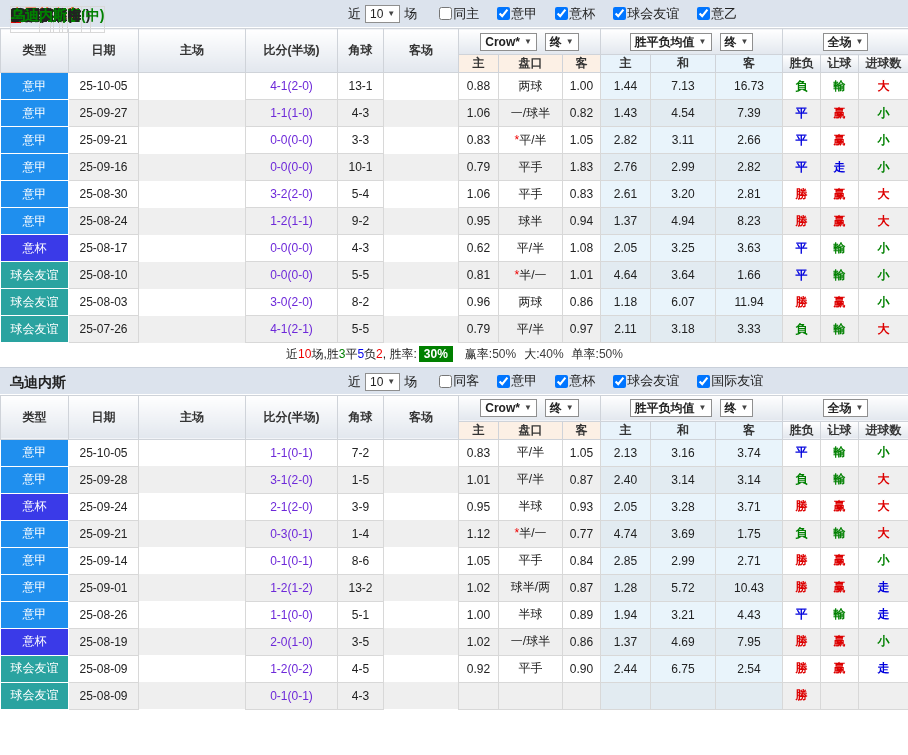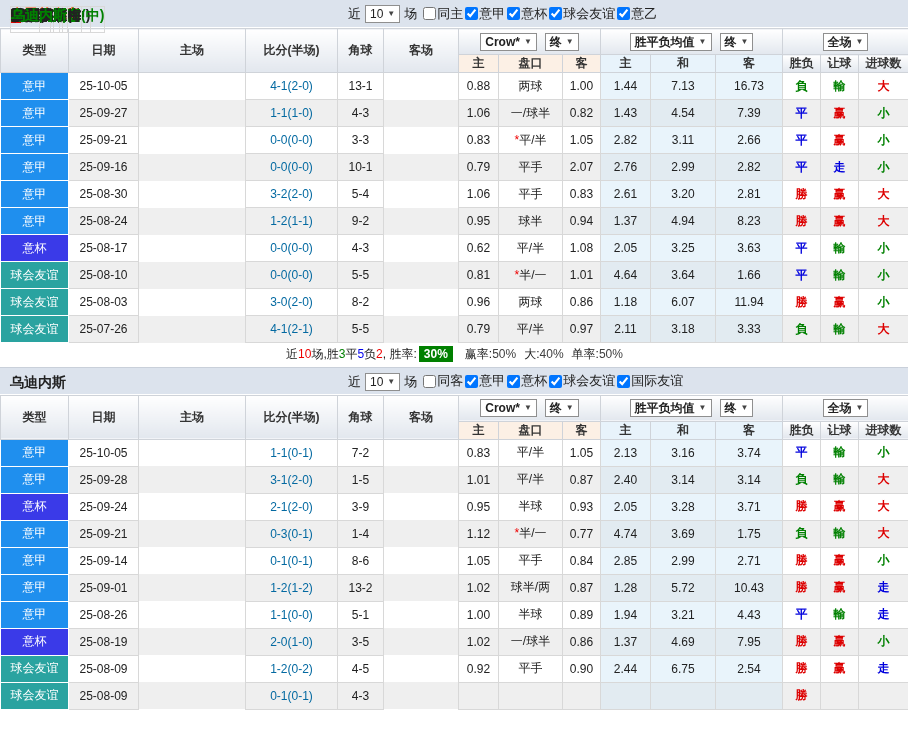--- a/index.html
+++ b/index.html
@@ -15,21 +15,21 @@
   .radio-label input { margin:0 2px 0 0; width:12px; height:12px; }
   .close-btn { position:absolute; right:6px; top:3px; width:24px; height:22px; background:#4ea5e3;
     color:#fff; text-align:center; line-height:22px; font-family:"Liberation Serif",serif;
     font-weight:bold; font-size:16px; border-radius:2px; cursor:pointer; }
 
   
   .sec-header { position:relative; height:28px; background:#dce3ed; border-bottom:1px solid #fff; }
   .sec-header.second { border-top:1px solid #c9d0da; }
   .team { position:absolute; left:10px; top:6px; font-weight:bold; font-size:14px; }
   .sec-controls { position:absolute; left:348px; top:0; height:28px; display:flex; align-items:center; gap:4px; font-size:13px; color:#222; white-space:nowrap; }
-  .cb-label { display:inline-flex; align-items:center; margin-left:2px; cursor:pointer; }
+  .cb-label { display:inline-flex; align-items:center; margin-left:18px; cursor:pointer; }
   .cb-label input { width:13px; height:13px; margin:0 1px 0 0; }
 
   
   .ui-select { display:inline-flex; align-items:center; gap:4px; background:#fff; border:1px solid #8f8f8f;
     padding:0 4px; height:18px; line-height:16px; font-size:12px; color:#222; cursor:pointer; white-space:nowrap; }
   .ui-select .arrow { font-size:8px; color:#444; }
 
   
   table { width:908px; border-collapse:collapse; table-layout:fixed; }
   thead th { border:1px solid #cfd3d9; background:linear-gradient(#ffffff,#e2e7ee);
@@ -39,21 +39,21 @@
   th.grp .grp-inner { display:flex; align-items:center; justify-content:center; gap:8px; }
   th.crow-sub { background:#fcf0e5; }
   th.mean-sub { background:#e8f3fb; }
 
   tbody td { border:1px solid #d8d8d8; height:27px; text-align:center; font-size:12px; color:#222; overflow:hidden; white-space:nowrap; }
   tbody tr.odd  { background:#fff; }
   tbody tr.even { background:#efefef; }
   tbody tr.odd  td.mean { background:#e9f4fb; }
   tbody tr.even td.mean { background:#e2ebf1; }
   td.league { color:#fff; border:1px solid #fff; font-size:12px; }
-  td.score { color:#0369a1; }
+  td.score { color:#6d28d9; }
   td.team.green, td.team .green-name { color:#008000; }
   td.outcome { font-weight:bold; }
   .badge { display:inline-block; background:#ee0000; color:#fff; font-weight:bold;
     font-size:11px; line-height:13px; padding:0 2px; margin-right:1px; }
   .red-star { color:#ee0000; }
 
   
   tfoot td.summary { height:24px; border:none; background:#fff; text-align:center; font-size:12px; }
   .summary .red   { color:#ee0000; }
   .summary .green { color:#008000; }
@@ -222,21 +222,21 @@
           </tr>
           <tr class="even">
             <td class="league" style="background: rgb(31, 143, 238);">意甲</td>
             <td class="date">25-09-16</td>
             <td class="team"><span>维罗纳</span></td>
             <td class="score">0-0(0-0)</td>
             <td class="corner">10-1</td>
             <td class="team green">克雷莫内塞</td>
             <td class="odds">0.79</td>
             <td class="odds">平手</td>
-            <td class="odds">2.07</td>
+            <td class="odds">1.83</td>
             <td class="mean">2.76</td>
             <td class="mean">2.99</td>
             <td class="mean">2.82</td>
             <td class="outcome" style="color: rgb(0, 0, 221);">平</td>
             <td class="outcome" style="color: rgb(0, 0, 221);">走</td>
             <td class="outcome" style="color: rgb(0, 128, 0);">小</td>
           </tr>
           <tr class="odd">
             <td class="league" style="background: rgb(31, 143, 238);">意甲</td>
             <td class="date">25-08-30</td>

